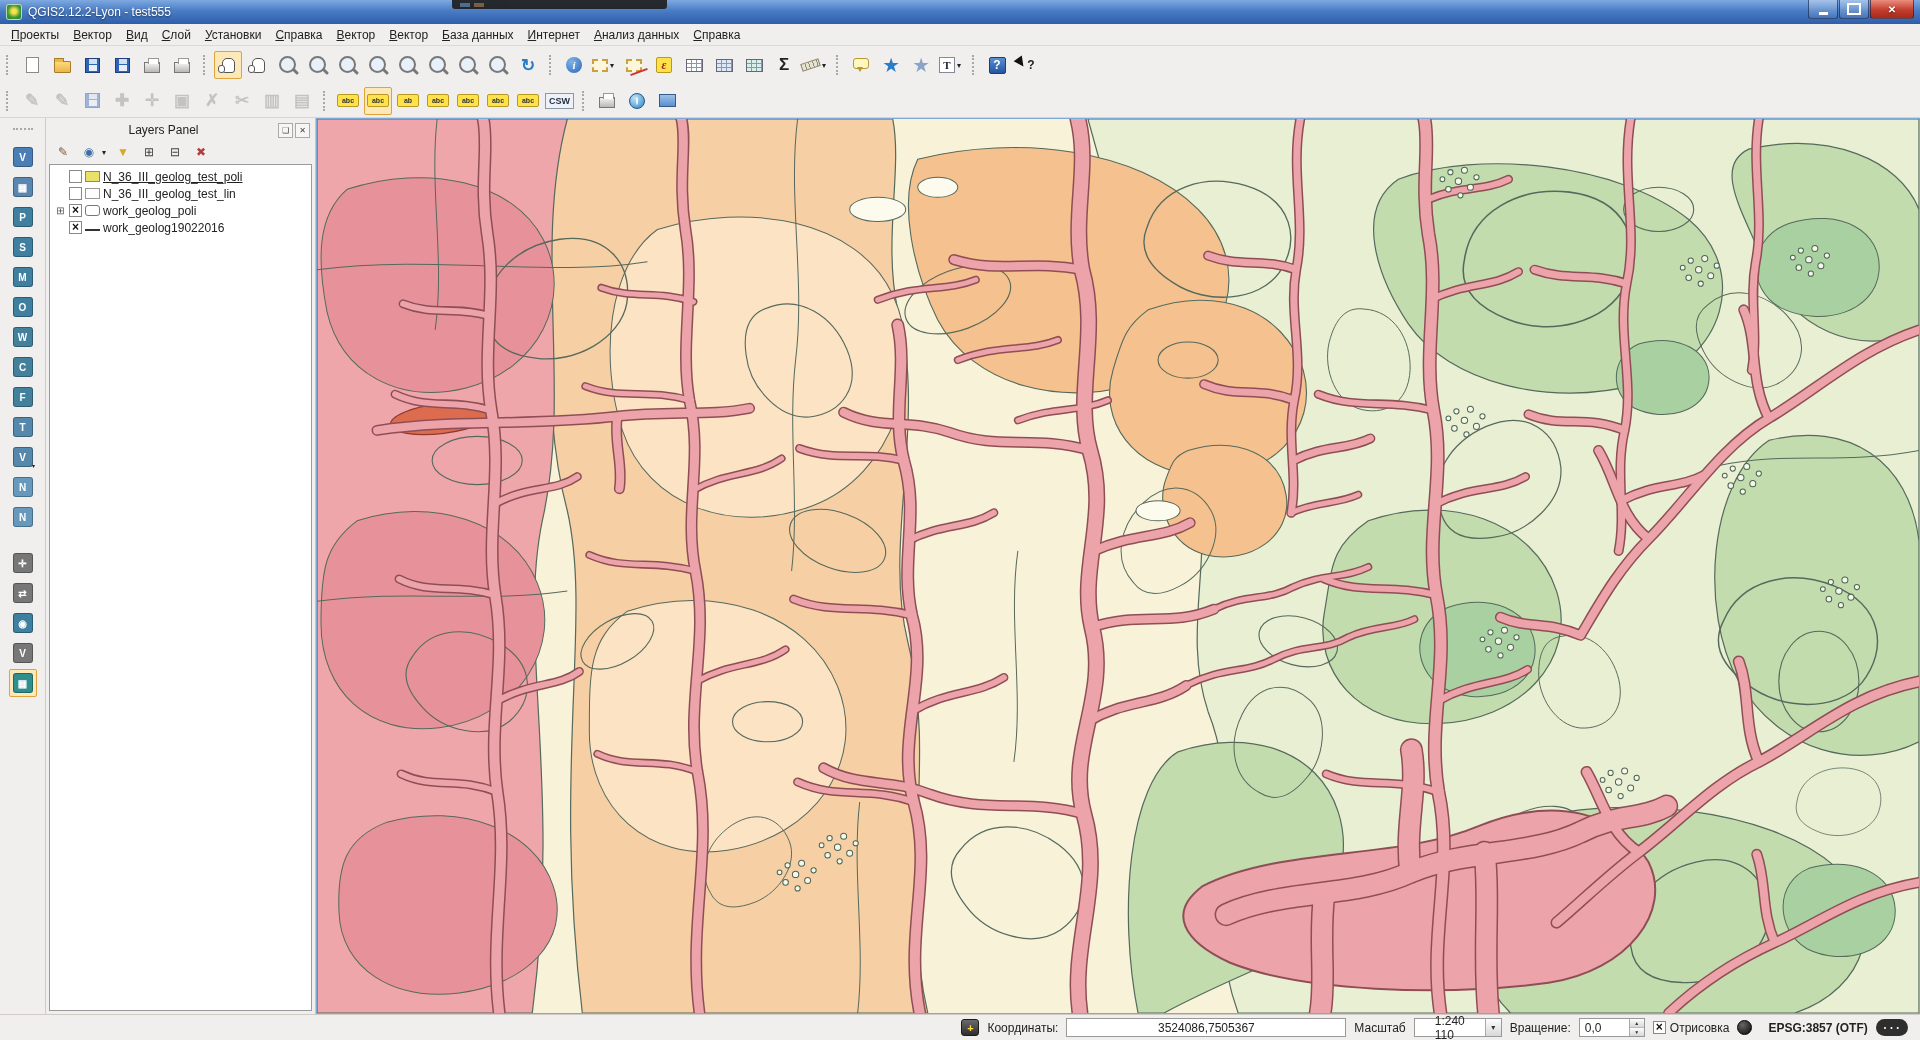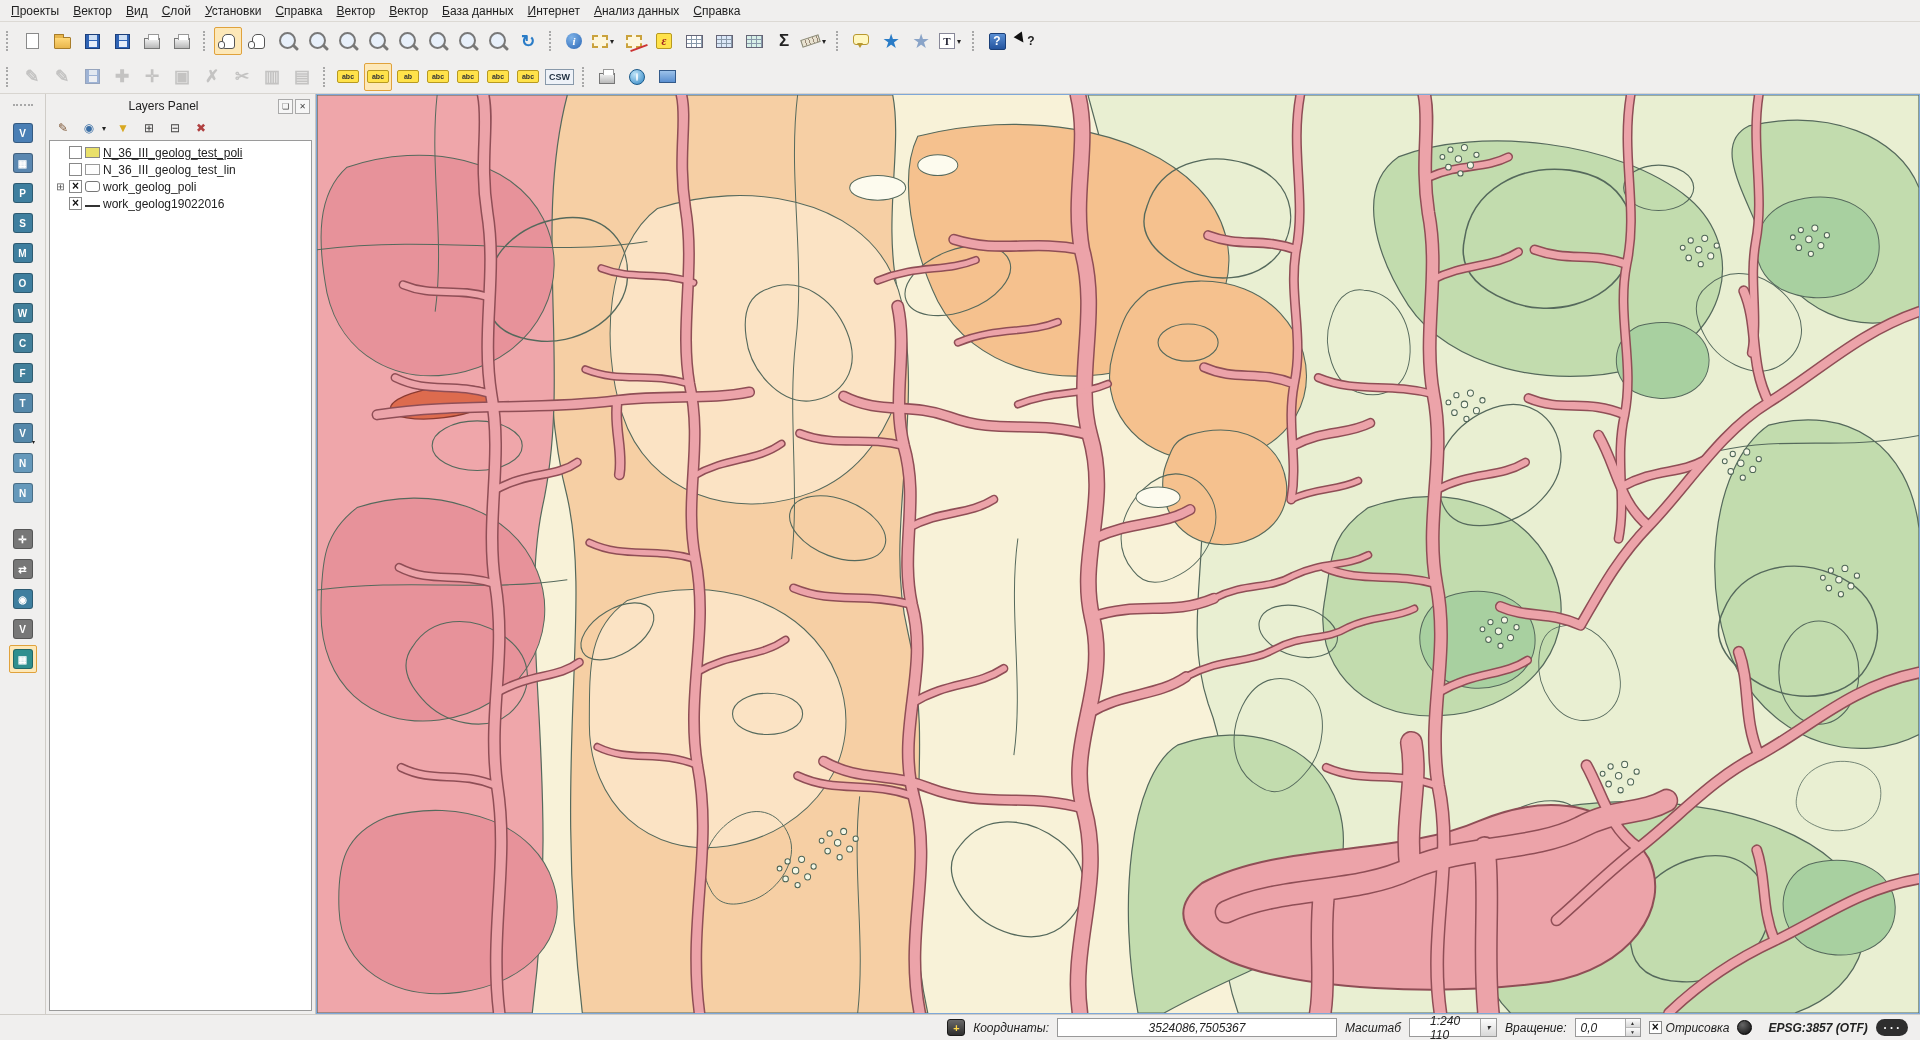--- a/index.html
+++ b/index.html
@@ -150,21 +150,21 @@
   .sw-line { height:0; border-top:2px solid #333; margin-top:5px; }
   .layer-label { white-space:nowrap; }
   .layer-label.active { text-decoration:underline; }
 
   
   .map-wrap { flex:1; position:relative; border:1px solid #7fa8d8; background:#f8f2d8; overflow:hidden; }
   .map-wrap svg { position:absolute; inset:0; width:100%; height:100%; }
 
   
   .statusbar { height:26px; flex:0 0 26px; display:flex; align-items:center; background:#f0efee;
-    border-top:1px solid #cfccc7; padding:0 12px; gap:8px;font-style:italic; }
+    border-top:1px solid #cfccc7; padding:0 12px; gap:8px; }
   .ml-auto { margin-left:auto; }
   .st-coord-icon { width:18px; height:17px; border-radius:3px; background:linear-gradient(#6a6a6a,#2e2e2e);
     border:1px solid #1a1a1a; color:#ffd84a; display:flex; align-items:center; justify-content:center;
     font-size:11px; font-weight:700; }
   .st-coord-icon::before { content:"+"; }
   .st-input { width:280px; height:19px; background:#fff; border:1px solid #999; display:flex;
     align-items:center; justify-content:center; }
   .combo { width:88px; height:19px; background:#fff; border:1px solid #999; display:flex; align-items:center; }
   .combo-val { flex:1; padding-left:20px; }
   .dd-btn { width:16px; height:100%; background:linear-gradient(#fdfdfd,#d8d8d8); border-left:1px solid #aaa;
@@ -184,20 +184,33 @@
     background:radial-gradient(circle at 35% 30%,#666,#0a0a0a); }
   .msg-pill { background:#2e2e2e; border-radius:9px; height:17px; padding:0 8px; display:flex;
     align-items:center; color:#fff; }
   .msg-pill::before { content:"• • •"; font-size:7px; letter-spacing:1px; }
 </style>
 </head>
 <body>
 
 <div class="window">
 
+  <div class="titlebar">
+    <div class="app-icon"></div>
+    <span class="title-text">QGIS2.12.2-Lyon - test555</span>
+    <div class="bg-frag">
+        <i></i>
+        <i></i>
+      </div>
+    <div class="win-controls">
+      <div class="wbtn min"></div>
+      <div class="wbtn max"></div>
+      <div class="wbtn close"></div>
+    </div>
+  </div>
 
   <div class="menubar">
       <span class="menu-item">Проекты</span>
       <span class="menu-item">Вектор</span>
       <span class="menu-item">Вид</span>
       <span class="menu-item">Слой</span>
       <span class="menu-item">Установки</span>
       <span class="menu-item">Справка</span>
       <span class="menu-item">Вектор</span>
       <span class="menu-item">Вектор</span>

